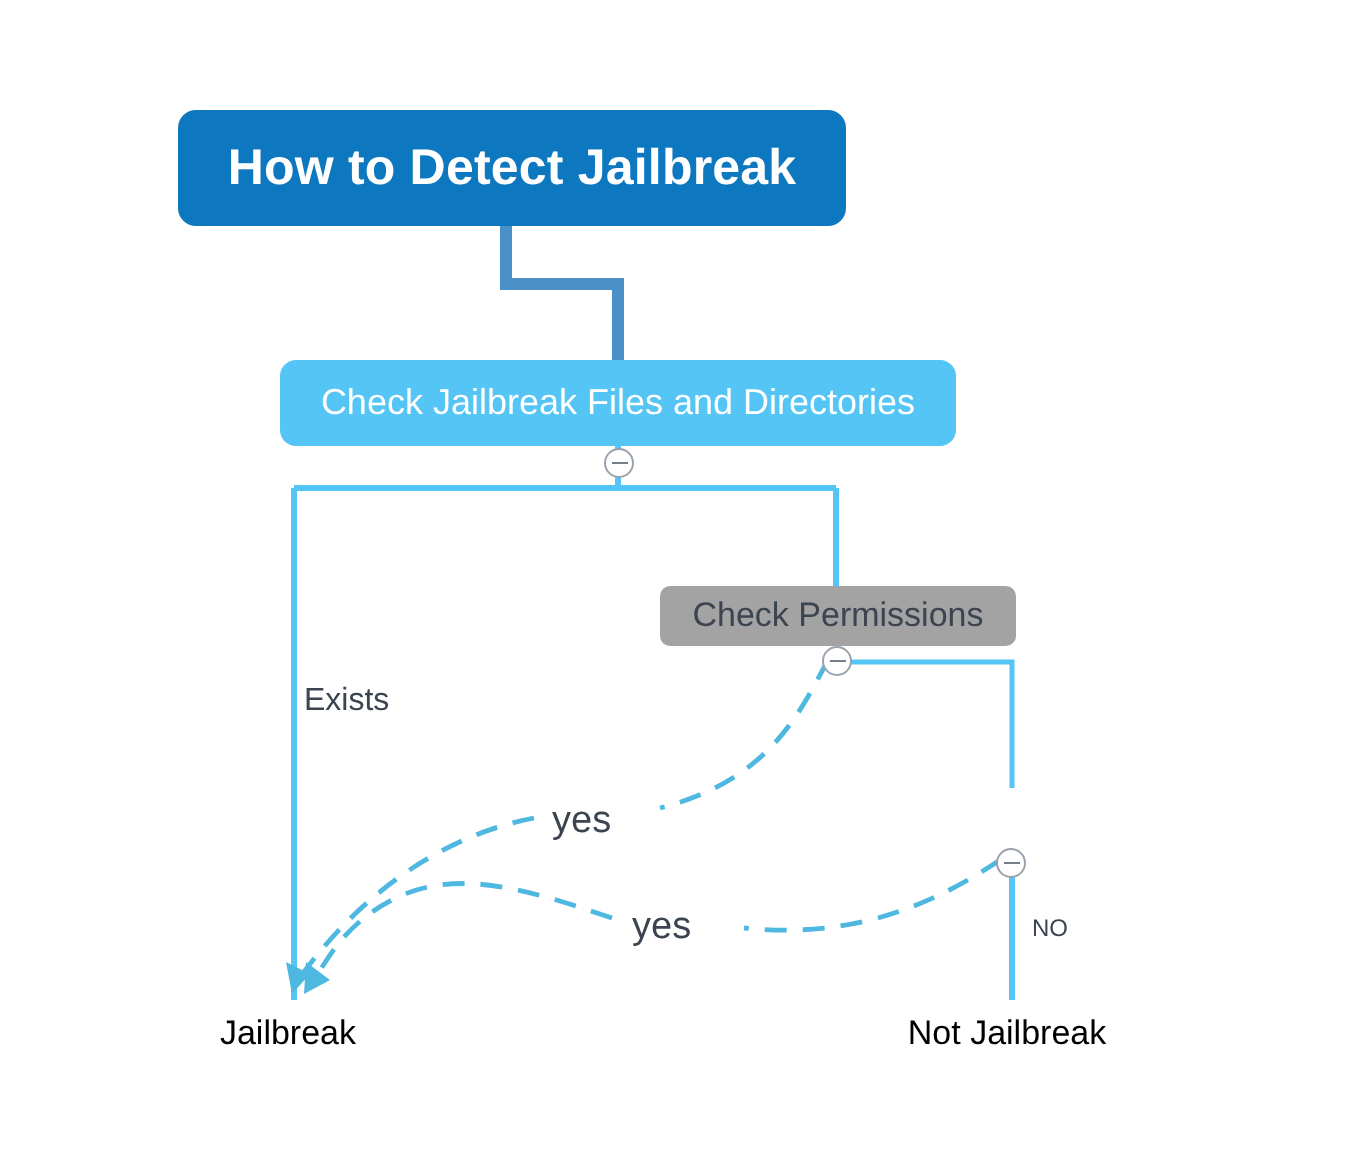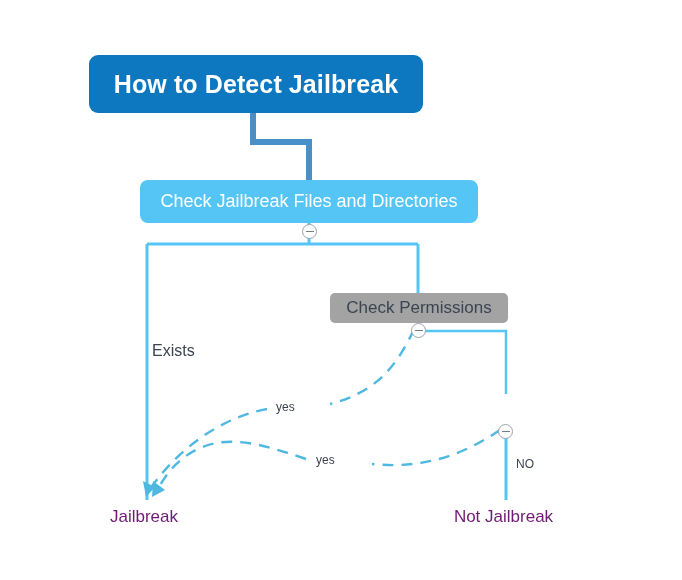--- a/index.html
+++ b/index.html
@@ -86,41 +86,41 @@
     height: 30px;
     background: #dff0fb;
     border-radius: 5px;
     color: #3b4450;
     font-size: 17px;
   }
 
   
   .node-leaf {
     background: transparent;
-    color: #701a75;
+    color: #000000;
     font-size: 17px;
     height: 24px;
     border-radius: 0;
   }
   .leaf-jailbreak {
     left: 104px;
     top: 505px;
     width: 80px;
   }
   .leaf-not-jailbreak {
     left: 447px;
     top: 505px;
     width: 113px;
   }
 
   
   .edge-label {
     position: absolute;
     color: #3b4450;
-    font-size: 12px;
+    font-size: 19px;
     white-space: nowrap;
     background: #ffffff;
     padding: 0 3px;
   }
   .label-exists {
     left: 149px;
     top: 342px;
     font-size: 16px;
   }
   .label-yes-1 {

